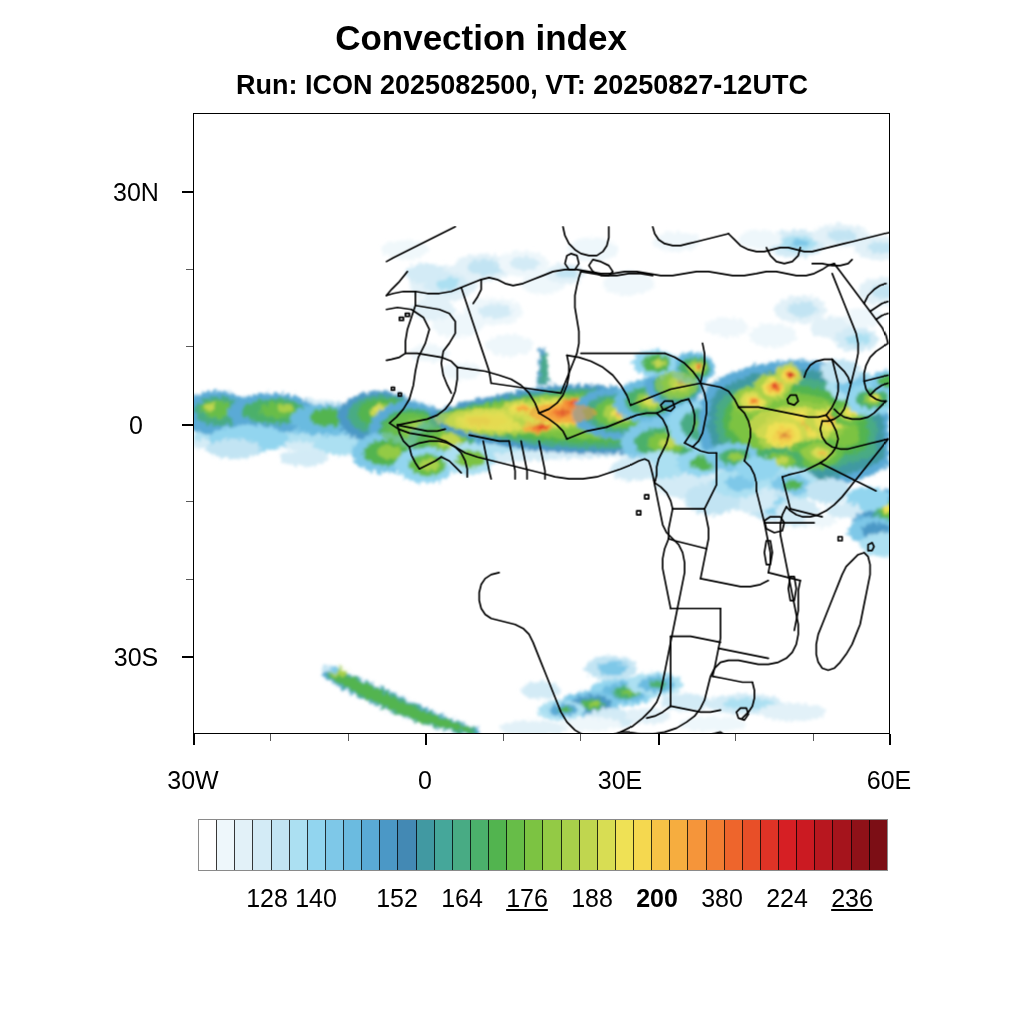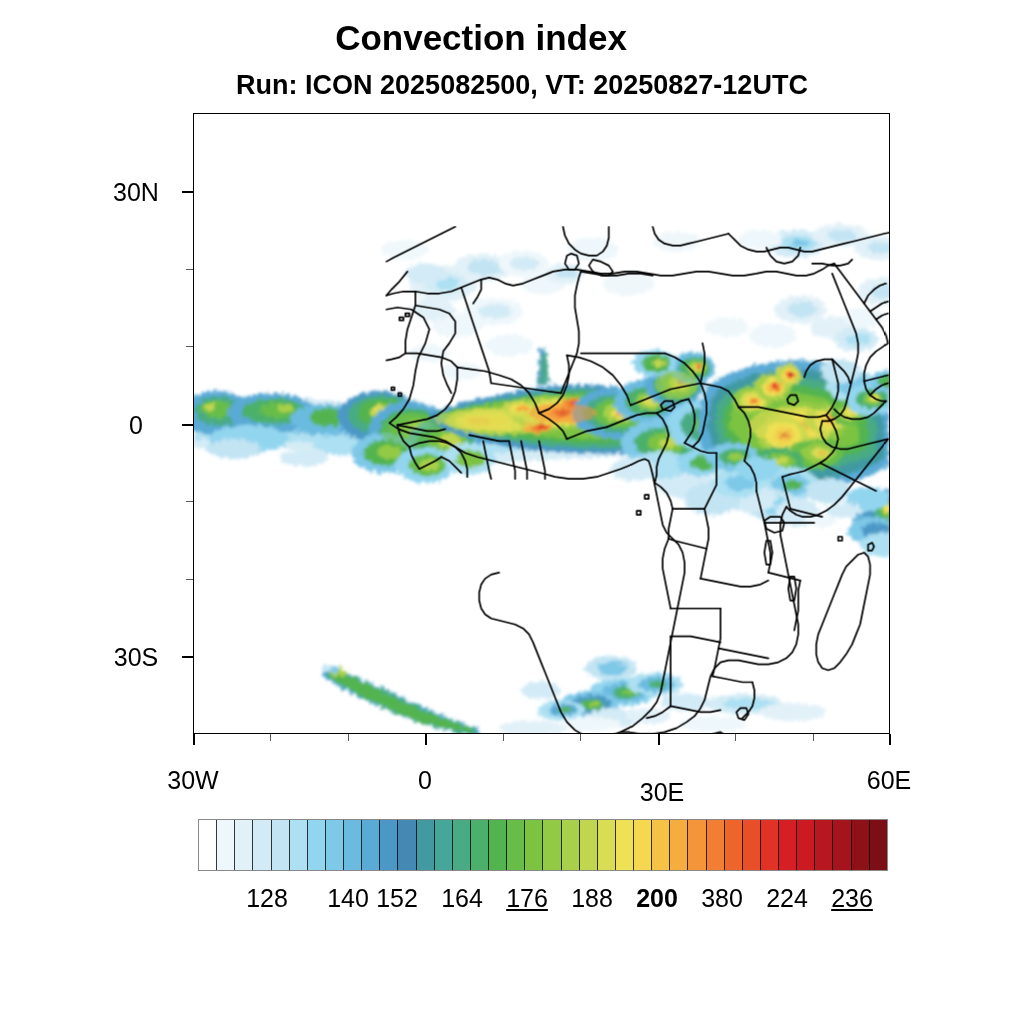--- a/index.html
+++ b/index.html
@@ -738,21 +738,21 @@
   <div class="tick tick-y" style="left:182px; top:191px;"></div>
   <div class="tick tick-y minor" style="left:186px; top:269px;"></div>
   <div class="tick tick-y minor" style="left:186px; top:346px;"></div>
   <div class="tick tick-y" style="left:182px; top:424px;"></div>
   <div class="tick tick-y minor" style="left:186px; top:501px;"></div>
   <div class="tick tick-y minor" style="left:186px; top:579px;"></div>
   <div class="tick tick-y" style="left:182px; top:656px;"></div>
 
   <div class="axlabel axlabel-x" style="left:193px;">30W</div>
   <div class="axlabel axlabel-x" style="left:425px;">0</div>
-  <div class="axlabel axlabel-x" style="left:662px;margin-top:12px;">30E</div>
+  <div class="axlabel axlabel-x" style="left:620px;">30E</div>
   <div class="axlabel axlabel-x" style="left:889px;">60E</div>
 
   <div class="axlabel axlabel-y" style="left:100px; top:192px; width:72px;">30N</div>
   <div class="axlabel axlabel-y" style="left:100px; top:425px; width:72px;">0</div>
   <div class="axlabel axlabel-y" style="left:100px; top:657px; width:72px;">30S</div>
 
   <div id="colorbar-wrap">
     <div id="colorbar">
         <div class="cbcell" style="background: rgb(255, 255, 255);"></div>
         <div class="cbcell" style="background: rgb(238, 247, 251);"></div>
@@ -789,21 +789,21 @@
         <div class="cbcell" style="background: rgb(214, 31, 36);"></div>
         <div class="cbcell" style="background: rgb(203, 26, 34);"></div>
         <div class="cbcell" style="background: rgb(184, 23, 31);"></div>
         <div class="cbcell" style="background: rgb(165, 20, 28);"></div>
         <div class="cbcell" style="background: rgb(143, 17, 24);"></div>
         <div class="cbcell" style="background: rgb(124, 14, 21);"></div>
       </div>
   </div>
 
   <div class="cb-label" style="left:267px;">128</div>
-  <div class="cb-label" style="left:348px;">140</div>
+  <div class="cb-label" style="left:316px;">140</div>
   <div class="cb-label" style="left:397px;">152</div>
   <div class="cb-label" style="left:462px;">164</div>
   <div class="cb-label" style="left:527px;text-decoration:underline;">176</div>
   <div class="cb-label" style="left:592px;">188</div>
   <div class="cb-label" style="left:657px;font-weight:bold;">200</div>
   <div class="cb-label" style="left:722px;">380</div>
   <div class="cb-label" style="left:787px;">224</div>
   <div class="cb-label" style="left:852px;text-decoration:underline;">236</div>
 
 </div>

